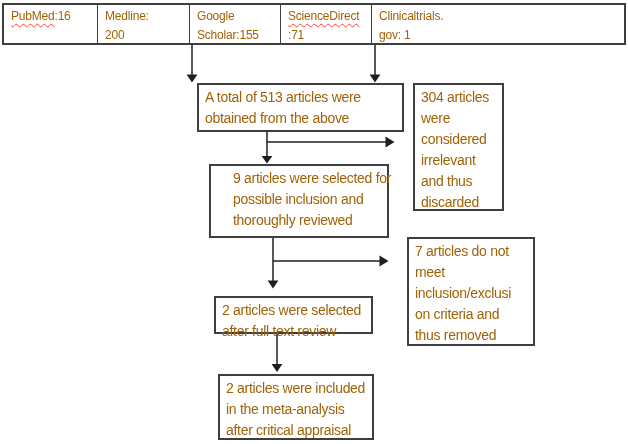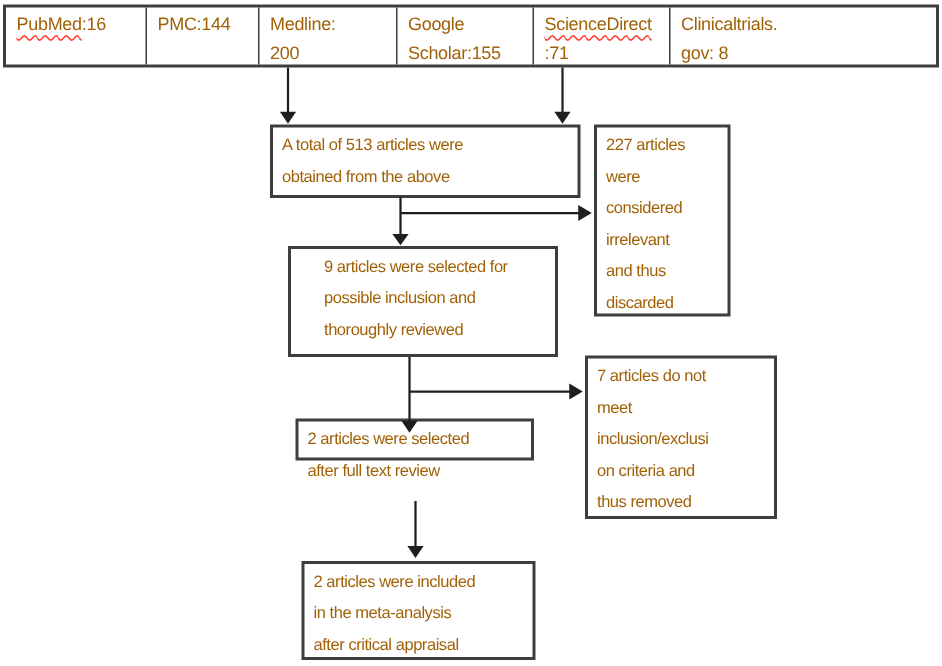--- a/index.html
+++ b/index.html
@@ -19,54 +19,53 @@
   }
   .source-cell:last-child { border-right:none; flex:1; }
   .wavy {
     text-decoration-line:underline; text-decoration-style:wavy;
     text-decoration-color:#ff4136; text-decoration-thickness:1px;
     text-underline-offset:3px;
   }
   
   .fbox {
     position:absolute; box-sizing:border-box; border:2px solid #3e3e3e;
-    background:#fff; font-size:11px; line-height:21px; letter-spacing:-0.3px;
-    white-space:pre; padding:2px 2px 0 6px;
+    background:#fff; font-size:14px; line-height:21px; letter-spacing:-0.3px;
+    white-space:pre; padding:2px 2px 0 6px;margin-left:17px;
   }
   .b-total  { left:180px; top:83px;  width:207px; height:49px;  }
   .b-irrel  { left:396px; top:83px;  width:91px;  height:128px; }
   .b-screen { left:192px; top:164px; width:180px; height:74px;padding-left:22px;  }
   .b-excl   { left:390px; top:237px; width:128px; height:109px; }
-  .b-full   { left:197px; top:279px; width:159px; height:28px;  }
+  .b-full   { left:197px; top:296px; width:159px; height:38px;  }
   .b-incl   { left:201px; top:374px; width:156px; height:66px;  }
   .connectors { position:absolute; left:0; top:0; width:628px; height:444px; pointer-events:none; }
   .connectors line    { stroke:#1f1f1f; stroke-width:1.5; }
   .connectors polygon { fill:#1f1f1f; }
 </style>
 </head>
 <body>
 
 <div class="stage">
 
   <div class="sources-row">
     <div class="source-cell" style="width:94px"><span class="wavy">PubMed</span><span>:16</span></div>
-    <div class="source-cell" style="width:75px"><span class="wavy"></span><span>PMC:144</span></div>
     <div class="source-cell" style="width:92px"><span class="wavy"></span><span>Medline:
 200</span></div>
     <div class="source-cell" style="width:91px"><span class="wavy"></span><span>Google
 Scholar:155</span></div>
     <div class="source-cell" style="width:91px"><span class="wavy">ScienceDirect</span><span>
 :71</span></div>
     <div class="source-cell"><span class="wavy"></span><span>Clinicaltrials.
-gov: 8</span></div>
+gov: 1</span></div>
   </div>
 
   <div class="fbox b-total">A total of 513 articles were
 obtained from the above</div>
-  <div class="fbox b-irrel">227 articles
+  <div class="fbox b-irrel">304 articles
 were
 considered
 irrelevant
 and thus
 discarded</div>
   <div class="fbox b-screen">9 articles were selected for
 possible inclusion and
 thoroughly reviewed</div>
   <div class="fbox b-excl">7 articles do not
 meet

